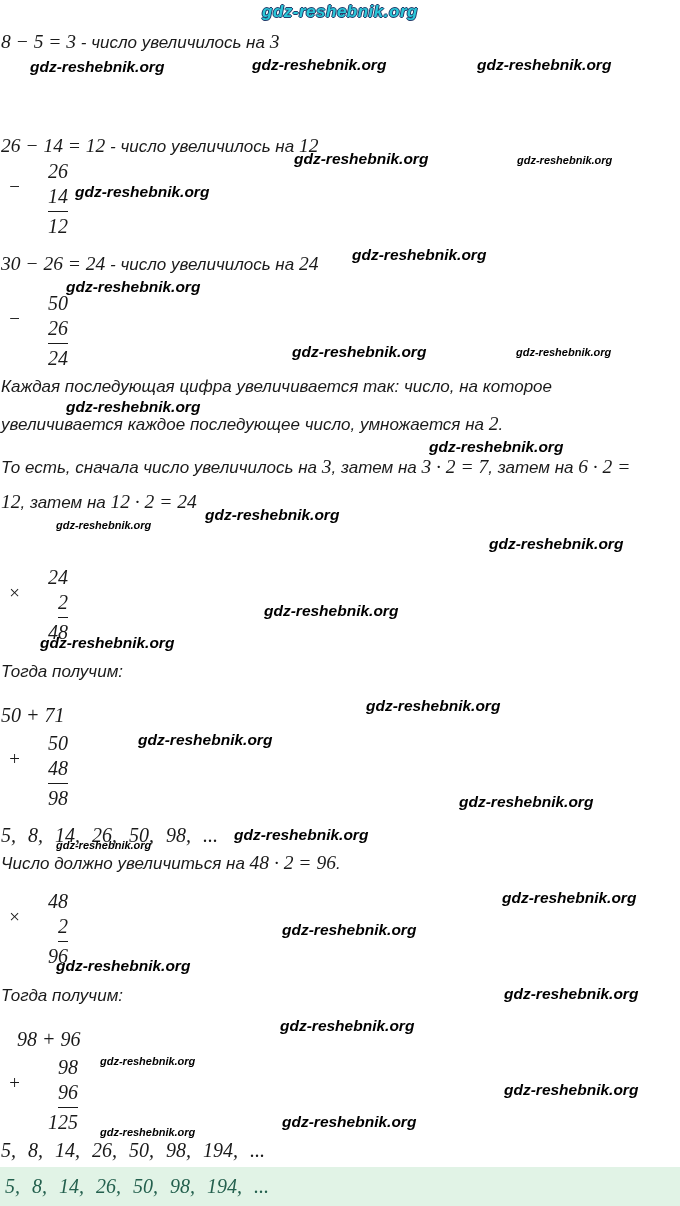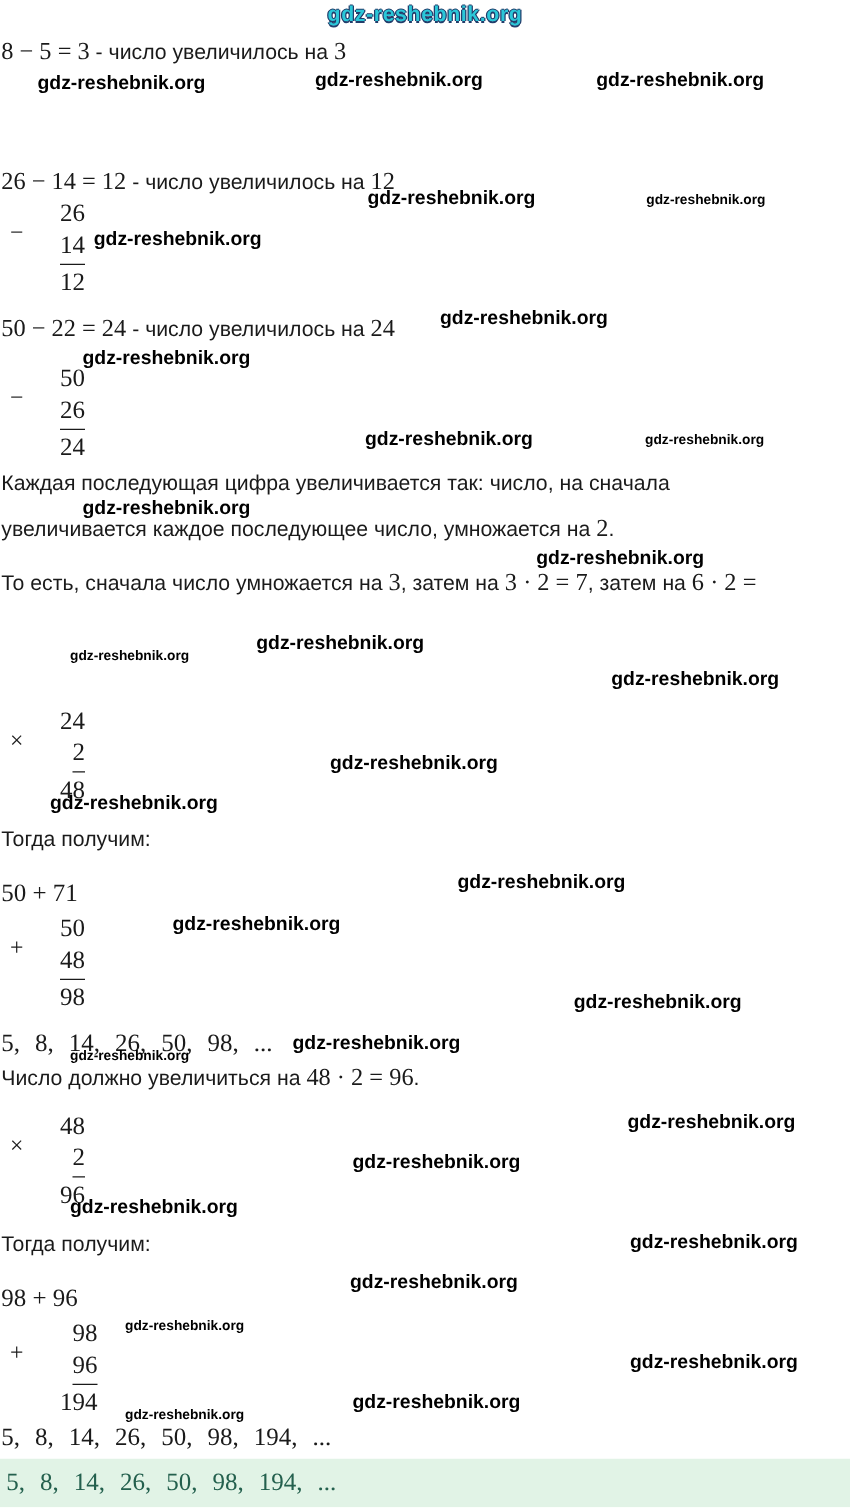--- a/index.html
+++ b/index.html
@@ -2,20 +2,21 @@
 <html style="--page_bg: #ffffff; --text: #1a1a1a; --watermark_color: #000000; --top_watermark_fill: #2bc7d8; --top_watermark_outline: #233d6b; --answer_bg: #e1f3e6; --answer_text: #24604e;"><head>
 <meta charset="utf-8">
 <style>
   * { margin:0; padding:0; box-sizing:border-box; }
   html,body { background:#ffffff; }
   #page {
     position:relative; width:680px; height:1206px; overflow:hidden;
     background:var(--page_bg,#ffffff);
     font-family:"Liberation Sans", sans-serif;
     color:var(--text,#1a1a1a);
+    font-style:italic;
   }
   .line { position:absolute; white-space:nowrap; }
   .m { font-family:"Liberation Serif","DejaVu Serif",serif; font-size:19.5px; color:var(--text,#1a1a1a); }
   .s { font-family:"Liberation Sans","DejaVu Sans",sans-serif; font-size:17px; color:var(--text,#1a1a1a); }
   .seq { word-spacing:7px; }
   .expr { font-size:20px; }
 
   .wm {
     position:absolute; white-space:nowrap;
     font-family:"Liberation Sans",sans-serif; font-weight:700; font-size:15.5px;
@@ -67,41 +68,44 @@
   <div class="col" style="left:8px; top:159px">
     <span class="op">−</span>
     <div class="nums">
       <div class="num">26</div>
       <div class="num mid">14</div>
       <div class="num">12</div>
     </div>
   </div>
 
   <div class="line" style="left:1px; top:253px">
-    <span class="m">50 − 22 = 24</span><span class="s"> - число увеличилось на </span><span class="m">24</span>
+    <span class="m">30 − 26 = 24</span><span class="s"> - число увеличилось на </span><span class="m">24</span>
   </div>
 
   <div class="col" style="left:8px; top:291px">
     <span class="op">−</span>
     <div class="nums">
       <div class="num">50</div>
       <div class="num mid">26</div>
       <div class="num">24</div>
     </div>
   </div>
 
   <div class="line" style="left:1px; top:377px">
-    <span class="s">Каждая последующая цифра увеличивается так: число, на сначала</span>
+    <span class="s">Каждая последующая цифра увеличивается так: число, на которое</span>
   </div>
   <div class="line" style="left:1px; top:413px">
     <span class="s">увеличивается каждое последующее число, умножается на </span><span class="m">2</span><span class="s">.</span>
   </div>
 
   <div class="line" style="left:1px; top:456px">
-    <span class="s">То есть, сначала число умножается на </span><span class="m">3</span><span class="s">, затем на </span><span class="m">3 · 2 = 7</span><span class="s">, затем на </span><span class="m">6 · 2 =</span>
+    <span class="s">То есть, сначала число увеличилось на </span><span class="m">3</span><span class="s">, затем на </span><span class="m">3 · 2 = 7</span><span class="s">, затем на </span><span class="m">6 · 2 =</span>
+  </div>
+  <div class="line" style="left:1px; top:491px">
+    <span class="m">12</span><span class="s">, затем на </span><span class="m">12 · 2 = 24</span>
   </div>
 
 
   <div class="col" style="left:8px; top:565px">
     <span class="op">×</span>
     <div class="nums">
       <div class="num">24</div>
       <div class="num mid">2</div>
       <div class="num">48</div>
     </div>
@@ -138,30 +142,30 @@
       <div class="num">48</div>
       <div class="num mid">2</div>
       <div class="num">96</div>
     </div>
   </div>
 
   <div class="line" style="left:1px; top:986px">
     <span class="s">Тогда получим:</span>
   </div>
 
-  <div class="line" style="left:1px; top:1028px">
+  <div class="line" style="left:17px; top:1028px">
     <span class="m expr">98 + 96</span>
   </div>
 
   <div class="col" style="left:8px; top:1055px">
     <span class="op">+</span>
     <div class="nums">
       <div class="num">98</div>
       <div class="num mid">96</div>
-      <div class="num">194</div>
+      <div class="num">125</div>
     </div>
   </div>
 
   <div class="line" style="left:1px; top:1139px">
     <span class="m seq expr">5, 8, 14, 26, 50, 98, 194, ...</span>
   </div>
 
   <div class="answer">
     <span class="m">5, 8, 14, 26, 50, 98, 194, ...</span>
   </div>

